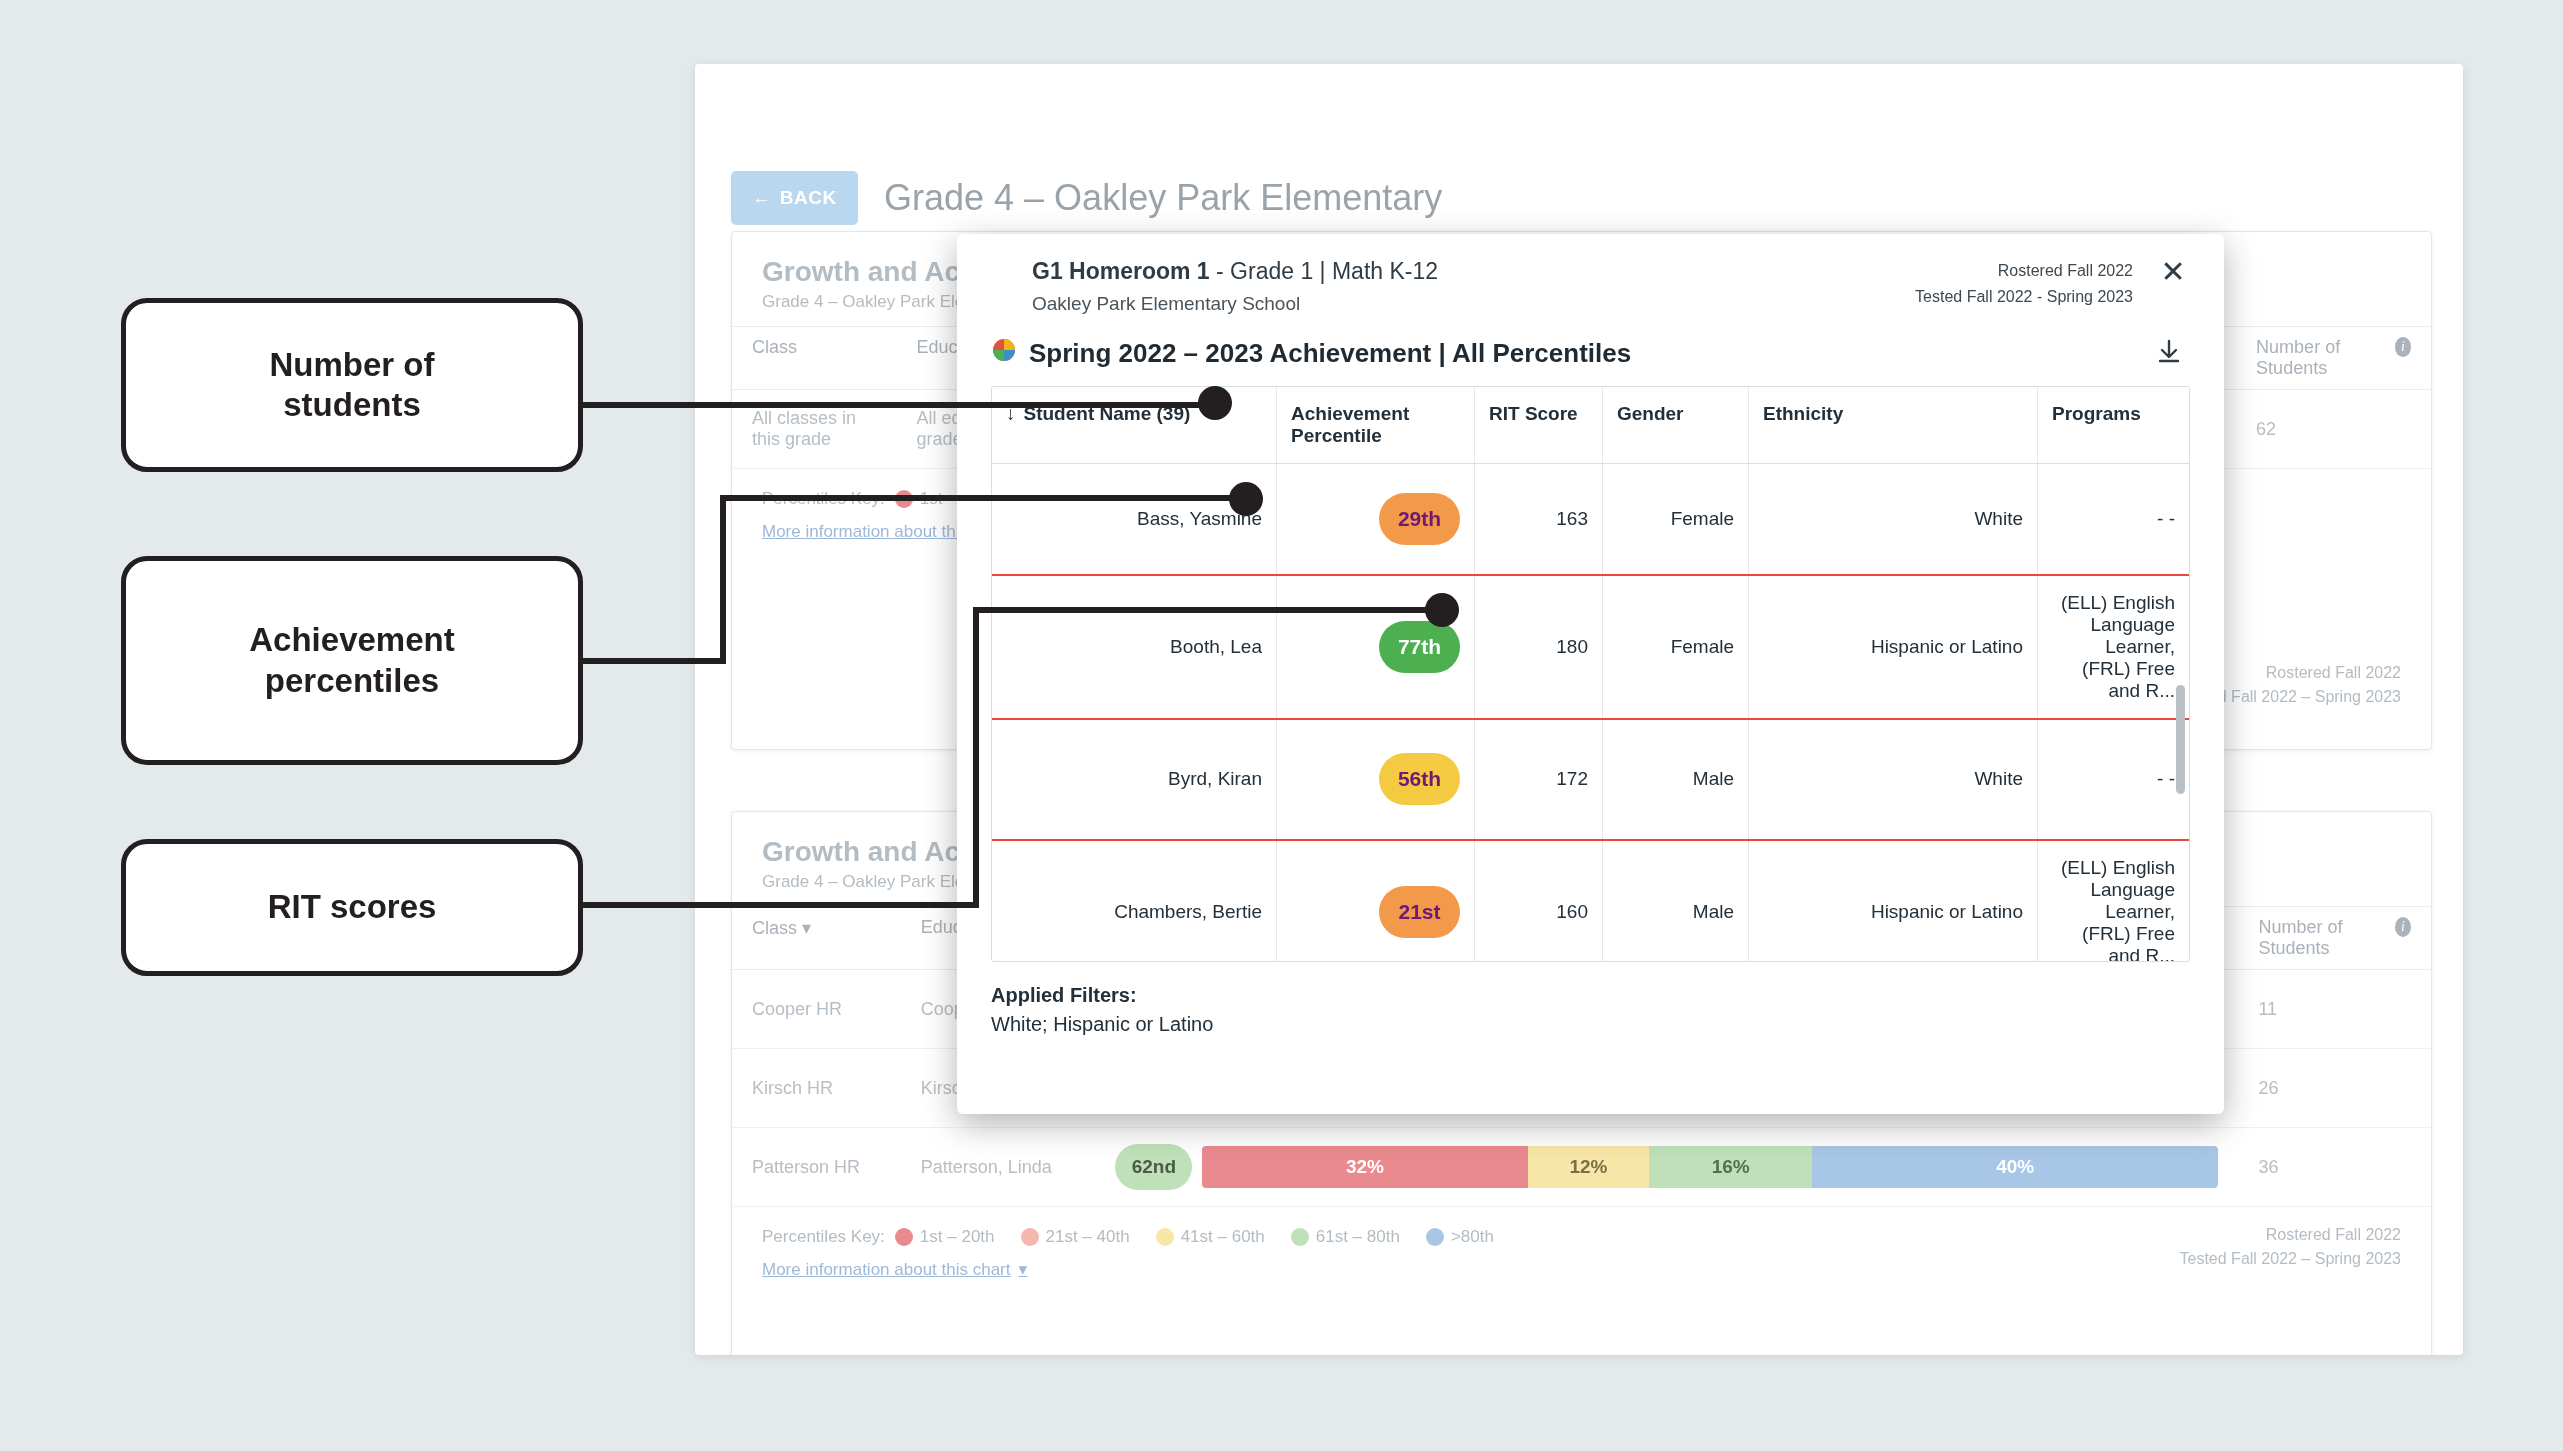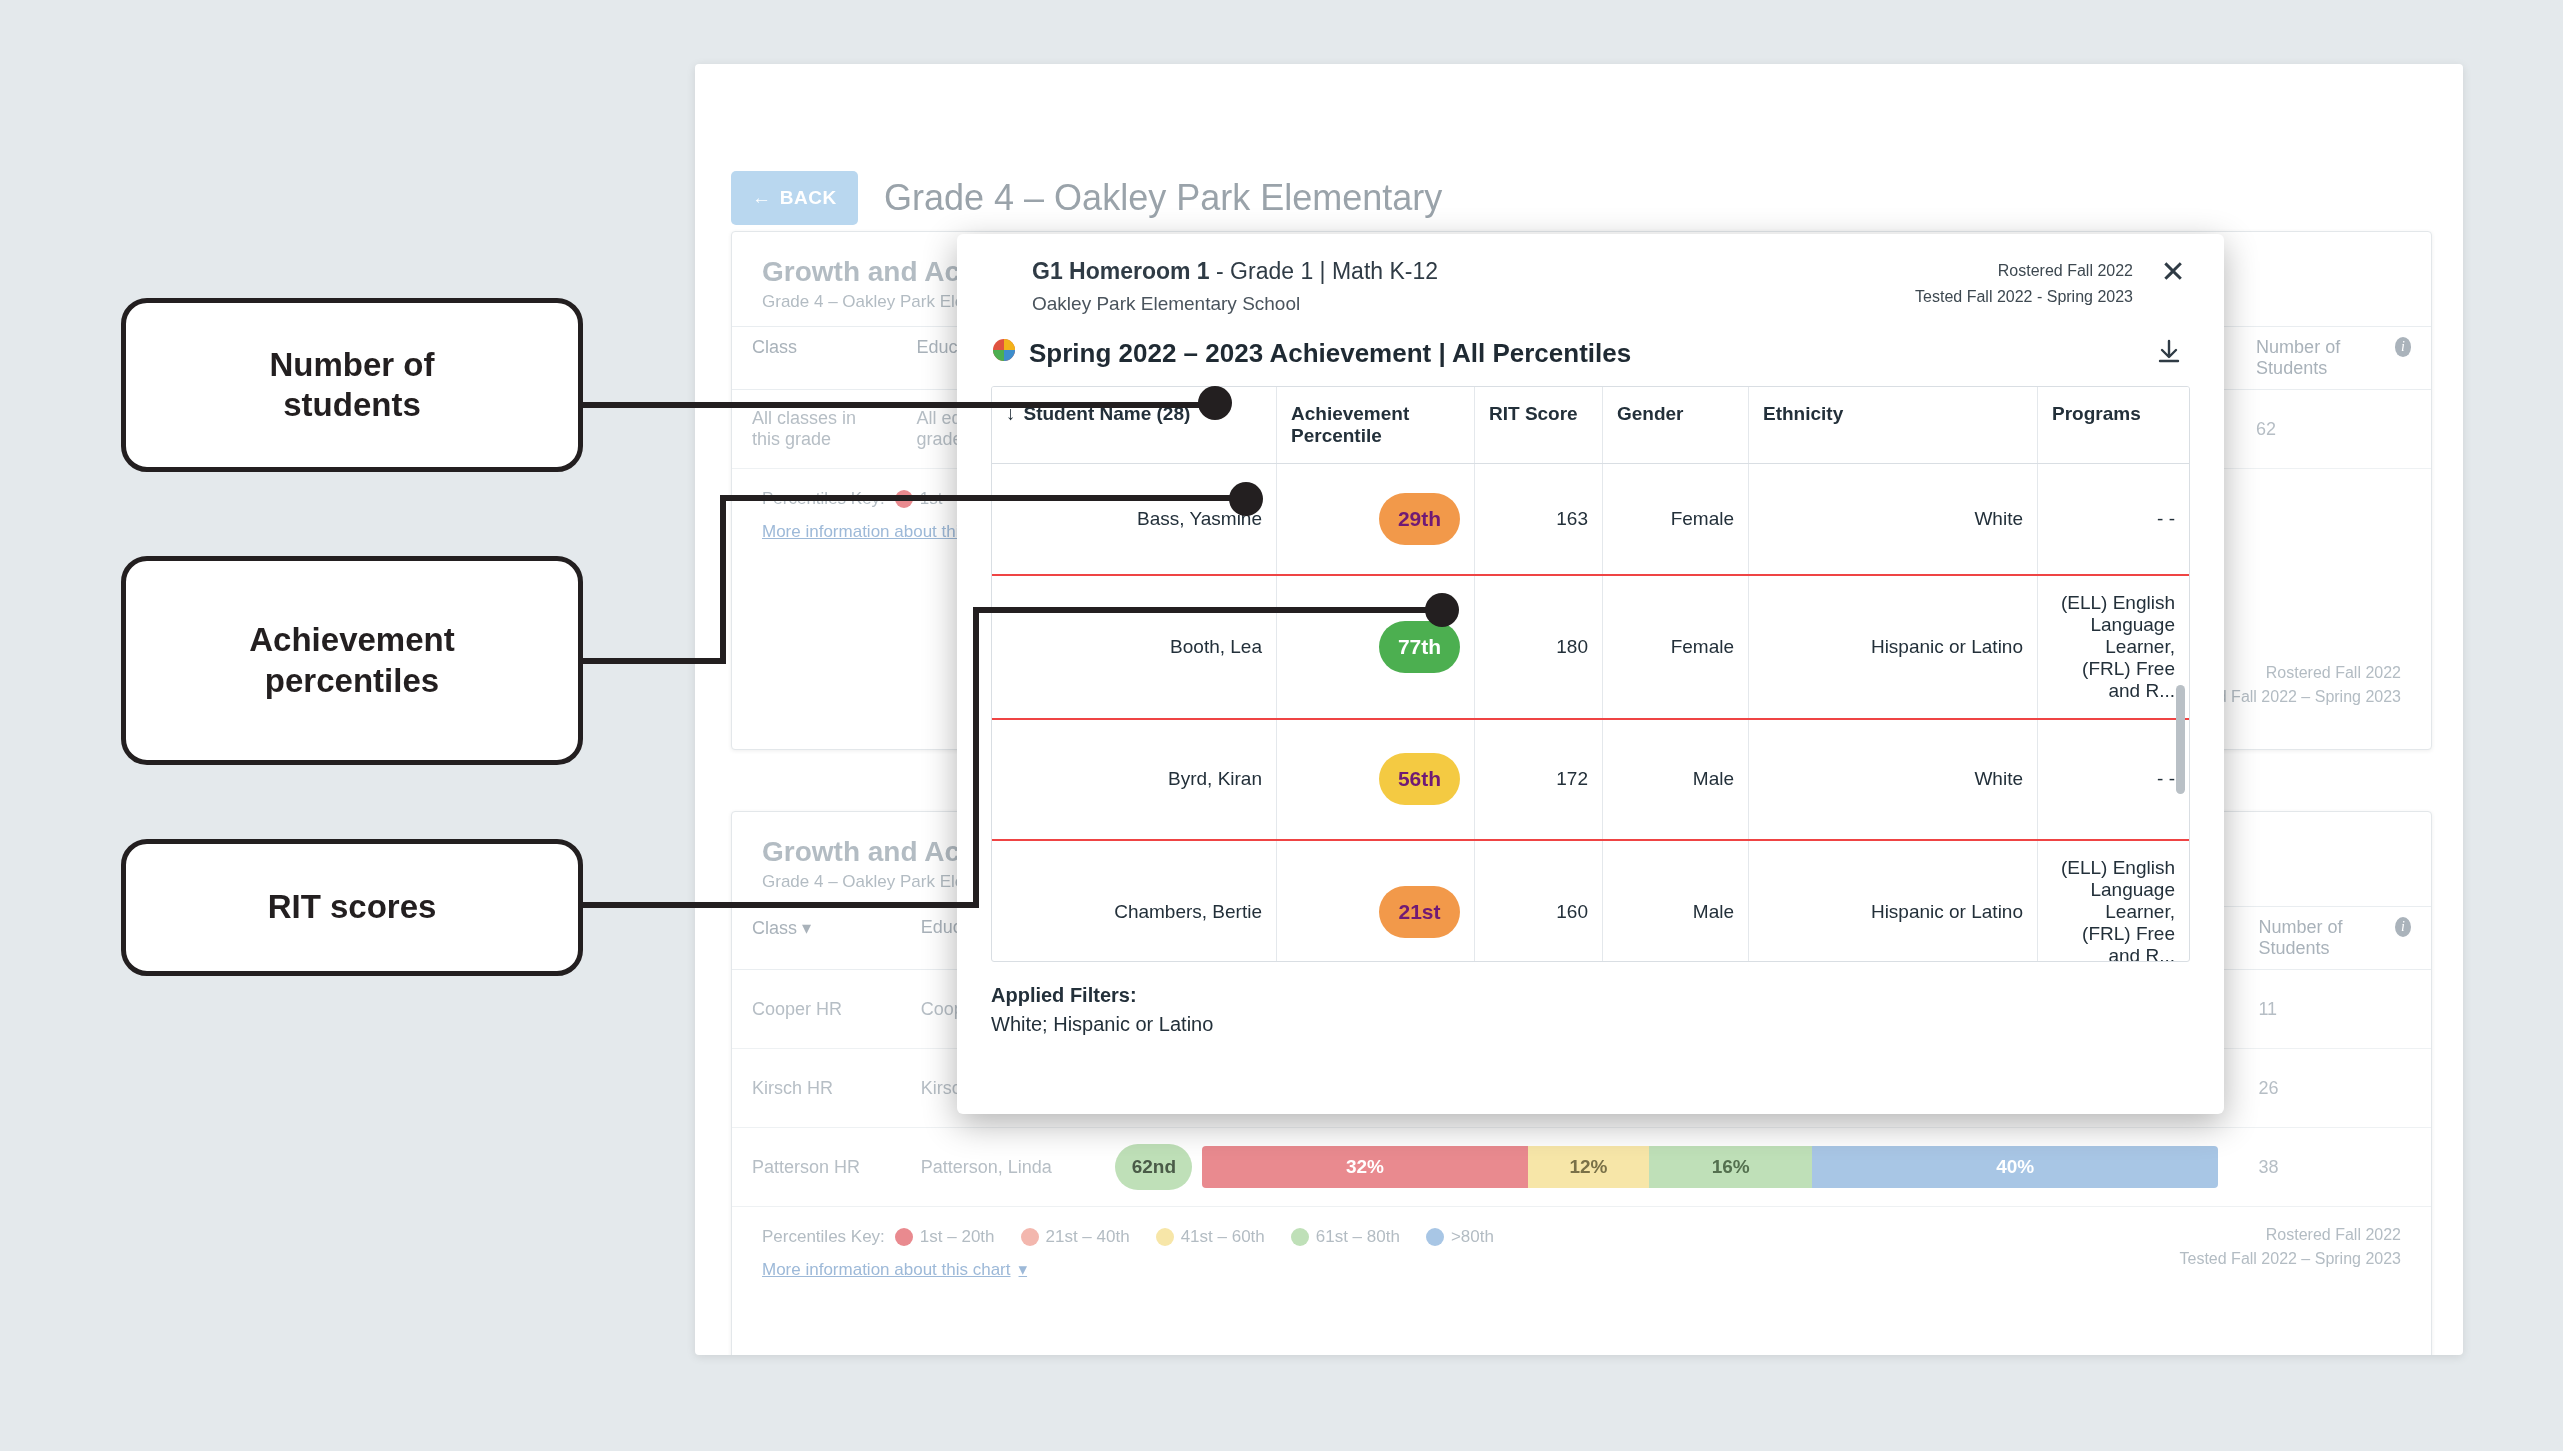--- a/index.html
+++ b/index.html
@@ -482,21 +482,21 @@
             <div class="bar-row">
               <span class="pill" style="background:#bfe0b8;">62nd</span>
               <div class="bar-track">
                 <div class="bar-seg" style="flex:32 1 0; background:#e98a8f;">32%</div>
                 <div class="bar-seg" style="flex:12 1 0; background:#f7e6a8; color:#7a7148;">12%</div>
                 <div class="bar-seg" style="flex:16 1 0; background:#bfe0b8; color:#54704f;">16%</div>
                 <div class="bar-seg" style="flex:40 1 0; background:#a8c6e5;">40%</div>
               </div>
             </div>
           </td>
-          <td>38</td>
+          <td>36</td>
         </tr>
       </tbody>
     </table>
 
     <div class="key-row">
       <span>Percentiles Key:</span>
       <span class="key-item">
           <span class="key-dot" style="background:#e98a8f"></span>
           <span>1st – 20th</span>
         </span>
@@ -559,21 +559,21 @@
         <path d="M6 24 L24 24" stroke="#2f3b45" stroke-width="2.4" stroke-linecap="round"></path>
       </svg>
     </span>
   </div>
 
   <div class="grid-wrap">
     <table class="grid">
       <thead>
         <tr>
           <th class="c-name">
-            <span class="sort-arrow">↓</span><span>Student Name (28)</span>
+            <span class="sort-arrow">↓</span><span>Student Name (39)</span>
           </th>
           <th class="c-pct">Achievement Percentile</th>
           <th class="c-rit">RIT Score</th>
           <th class="c-gen">Gender</th>
           <th class="c-eth">Ethnicity</th>
           <th class="c-prog">Programs</th>
         </tr>
       </thead>
       <tbody>
         <tr style="height:111px;">

